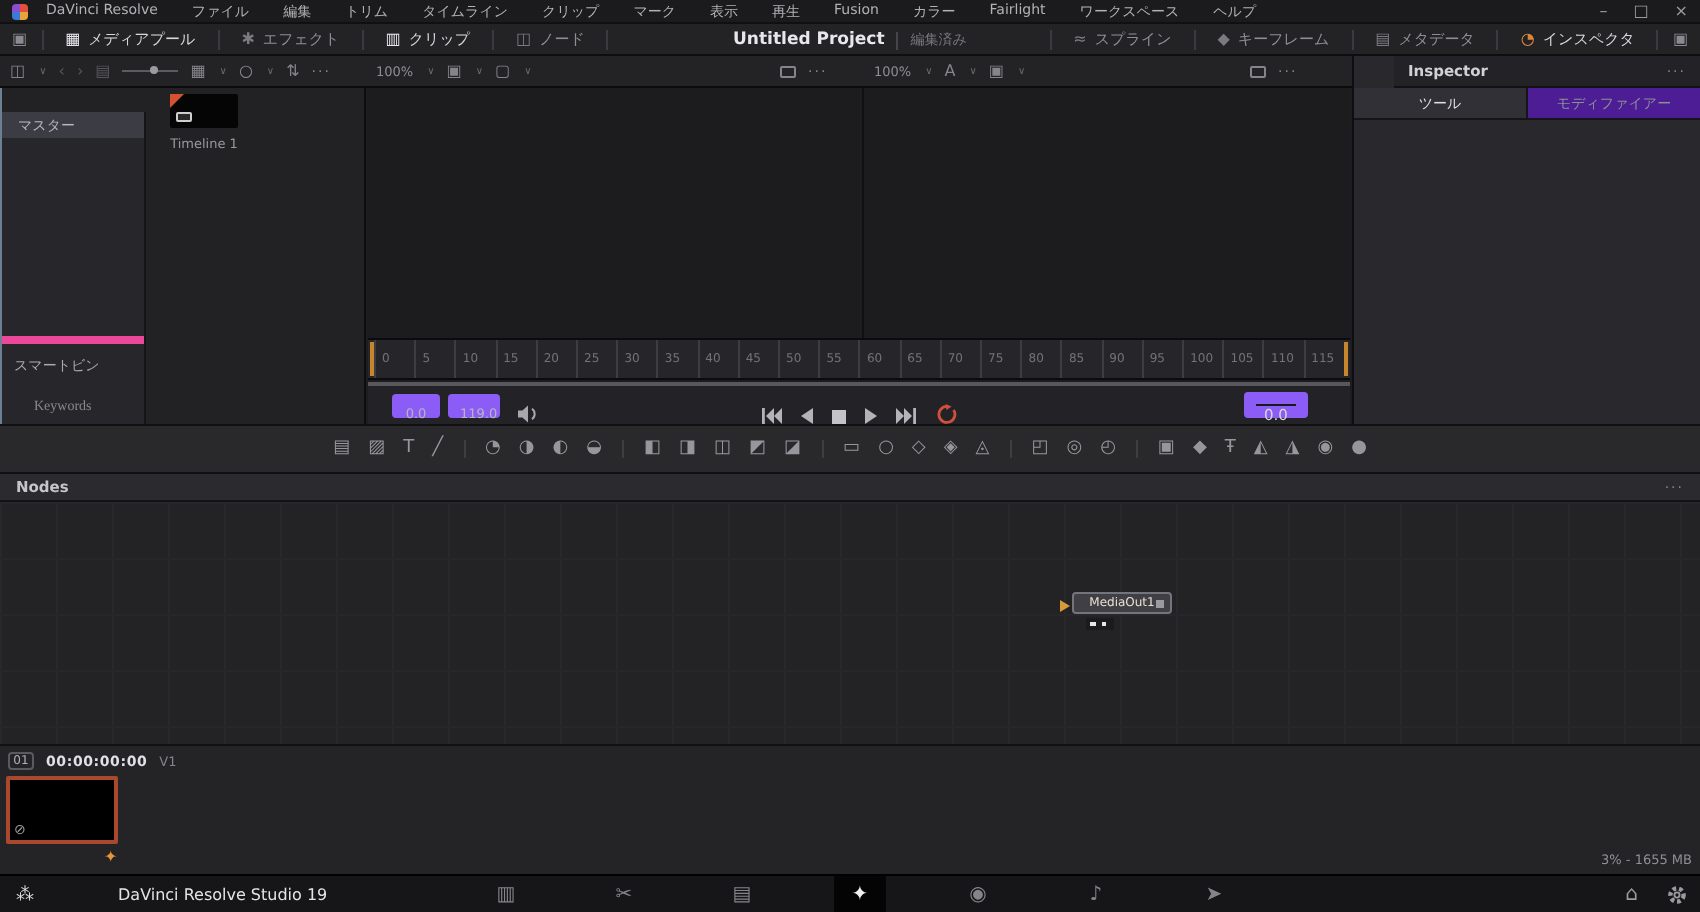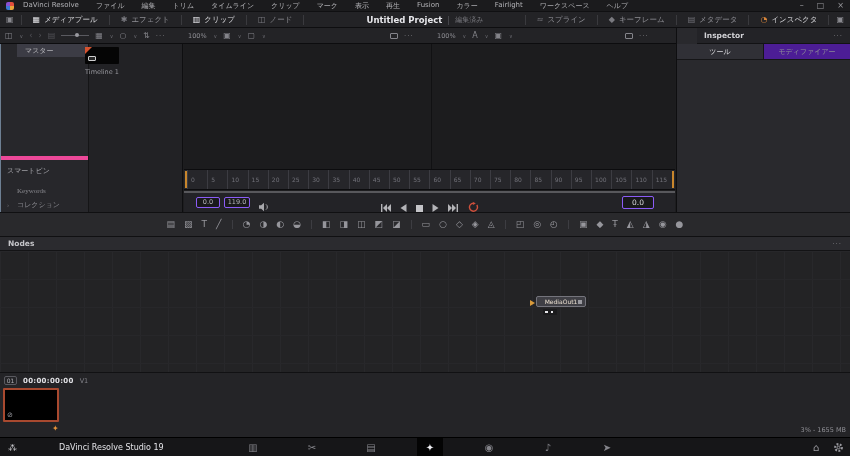--- a/index.html
+++ b/index.html
@@ -66,22 +66,22 @@
   .more-dots { font-size:7px; letter-spacing:1px; color:#84848a; }
   .expand-box { width:8px; height:6px; border:1px solid #84848a; border-radius:1px; }
 
   
   #mediapool {
     top:44px; left:0; width:183px; height:168px;
     background:#222225; border-right:1px solid #0e0e10;
   }
   #mediapool::before { content:""; position:absolute; left:0; top:0; bottom:0; width:1px; background:#6d7f93; }
   #bintree {
-    position:absolute; left:1px; top:0; width:88px; height:100%;
-    background:#27272b; border-right:1px solid #151517;padding-left:16px;
+    position:absolute; left:1px; top:12px; width:72px; height:100%;
+    background:#27272b; border-right:1px solid #151517;
   }
   .bin-row { height:13px; display:flex; align-items:center; padding-left:8px; font-size:7px; color:#b8b8bc; }
   .bin-row.selected { background:#3c3c45; }
   #smartbins { position:absolute; left:0; right:0; top:112px; border-top:4px solid #ec4899; padding-top:6px;font-family:Liberation Serif, serif; }
   #smartbins-title { font-size:7px; color:#a8a8ae; padding-left:6px; margin-bottom:8px; }
   .smartbin-row { display:flex; align-items:center; gap:4px; height:14px; font-size:7px; color:#88888e; padding-left:6px; }
   .smartbin-arrow { width:6px; font-size:6px; color:#77777d; }
   .smartbin-row .lbl { white-space:nowrap; }
   #mp-content { position:absolute; left:70px; top:0; right:0; height:100%; }
   .clip-card { position:absolute; left:15px; top:3px; width:34px; }
@@ -110,21 +110,21 @@
   }
   .tick-cell { flex:1; border-left:1px solid #3c3c42; font-size:6px; color:#72727a; padding-left:3px; line-height:19px; overflow:hidden; }
   .range-marker { position:absolute; top:1px; bottom:1px; width:2px; background:#c8862c; }
   .range-marker.start { left:1px; }
   .range-marker.end { right:1px; }
 
   
   #transport { top:191px; left:184px; width:491px; height:21px; background:#232327; }
   #scrollline { position:absolute; top:0; left:0; right:0; height:2px; background:#58585c; }
   .tc-box {
-    position:absolute; top:6px; height:11px; background:#19191b; border:1px solid #8b5cf6;
+    position:absolute; top:6px; height:11px; background:#19191b; border:6px solid #8b5cf6;
     border-radius:2px; font-size:6.5px; color:#b8b8bc; text-align:center; line-height:9px;
   }
   #tc-start { left:12px; width:24px; }
   #tc-end { left:40px; width:26px; }
   #speaker { position:absolute; left:74px; top:6px; }
   #transport-btns { position:absolute; left:0; right:0; top:6px; display:flex; justify-content:center; align-items:center; gap:9px; }
   #tc-current { left:438px; width:32px; top:5px; height:13px; font-size:7.5px; color:#d8d8dc; line-height:11px; }
 
   
   #inspector { top:28px; left:676px; width:174px; height:184px; background:#29292d; border-left:1px solid #0e0e10; }

